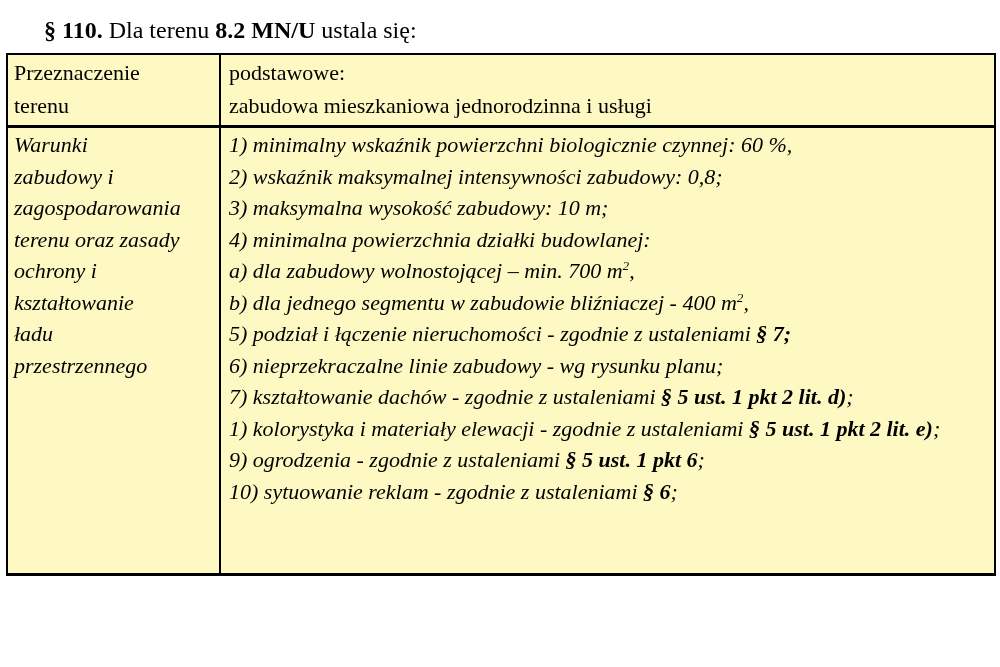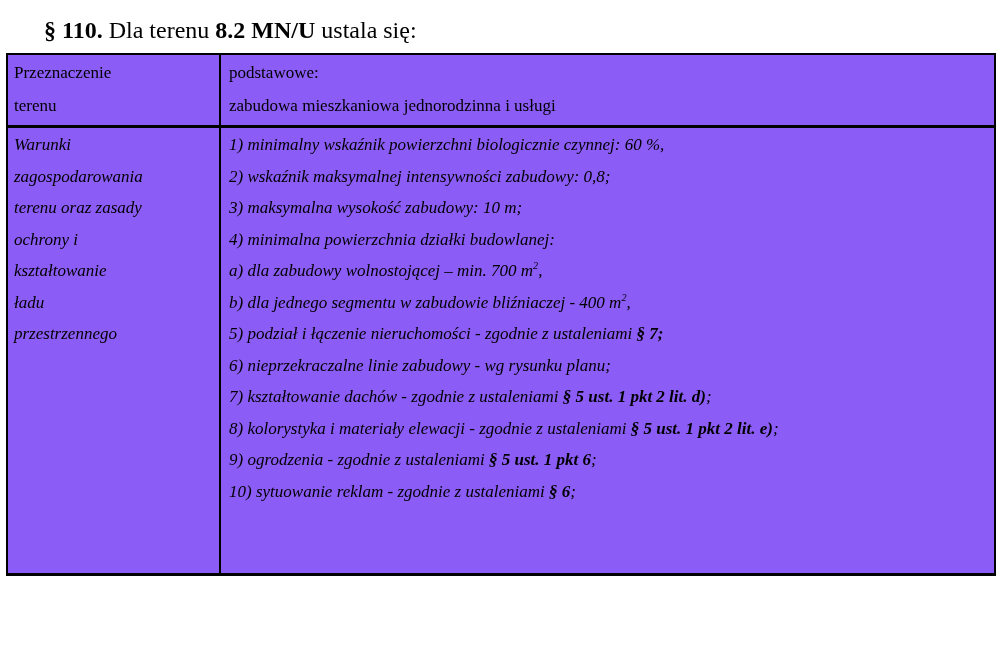--- a/index.html
+++ b/index.html
@@ -20,22 +20,22 @@
     line-height: 30px;
     white-space: nowrap;
   }
 
   .tbl {
     position: absolute;
     left: 6px; top: 53px;
     width: 990px;
     border: 2px solid #000;
     border-bottom-width: 3px;
-    background: #8b5cf6;
-    font-size: 17px;
+    background: #fef9c3;
+    font-size: 22px;
   }
   .row { display: flex; align-items: stretch; }
   .row-1 { border-bottom: 3px solid #000; }
   .cell { }
   .cell-l {
     width: 213px;
     flex: 0 0 213px;
     border-right: 2px solid #000;
     padding: 1px 2px 3px 6px;
   }
@@ -66,37 +66,38 @@
         </div>
       <div class="cell cell-r">
           <div class="rline"><span>podstawowe:</span></div>
           <div class="rline"><span>zabudowa mieszkaniowa jednorodzinna i usługi</span></div>
         </div>
     </div>
 
     <div class="row row-2">
       <div class="cell cell-l">
           <div class="line">Warunki</div>
+          <div class="line">zabudowy i</div>
           <div class="line">zagospodarowania</div>
           <div class="line">terenu oraz zasady</div>
           <div class="line">ochrony i</div>
           <div class="line">kształtowanie</div>
           <div class="line">ładu</div>
           <div class="line">przestrzennego</div>
         </div>
       <div class="cell cell-r">
           <div class="rline"><span>1) minimalny wskaźnik powierzchni biologicznie czynnej: 60 %,</span></div>
           <div class="rline"><span>2) wskaźnik maksymalnej intensywności zabudowy: 0,8;</span></div>
           <div class="rline"><span>3) maksymalna wysokość zabudowy: 10 m;</span></div>
           <div class="rline"><span>4) minimalna powierzchnia działki budowlanej:</span></div>
           <div class="rline"><span>a) dla zabudowy wolnostojącej – min. 700 m</span><sup>2</sup><span>,</span></div>
           <div class="rline"><span>b) dla jednego segmentu w zabudowie bliźniaczej - 400 m</span><sup>2</sup><span>,</span></div>
           <div class="rline"><span>5) podział i łączenie nieruchomości - zgodnie z ustaleniami </span><span class="seg-b">§ 7;</span></div>
           <div class="rline"><span>6) nieprzekraczalne linie zabudowy - wg rysunku planu;</span></div>
           <div class="rline"><span>7) kształtowanie dachów - zgodnie z ustaleniami </span><span class="seg-b">§ 5 ust. 1 pkt 2 lit. d)</span><span>;</span></div>
-          <div class="rline"><span>8) kolorystyka i materiały elewacji - zgodnie z ustaleniami </span><span class="seg-b">§ 5 ust. 1 pkt 2 lit. e)</span><span>;</span></div>
+          <div class="rline"><span>1) kolorystyka i materiały elewacji - zgodnie z ustaleniami </span><span class="seg-b">§ 5 ust. 1 pkt 2 lit. e)</span><span>;</span></div>
           <div class="rline"><span>9) ogrodzenia - zgodnie z ustaleniami </span><span class="seg-b">§ 5 ust. 1 pkt 6</span><span>;</span></div>
           <div class="rline"><span>10) sytuowanie reklam - zgodnie z ustaleniami </span><span class="seg-b">§ 6</span><span>;</span></div>
         </div>
     </div>
 
   </div>
 </div>
 
 </body></html>

